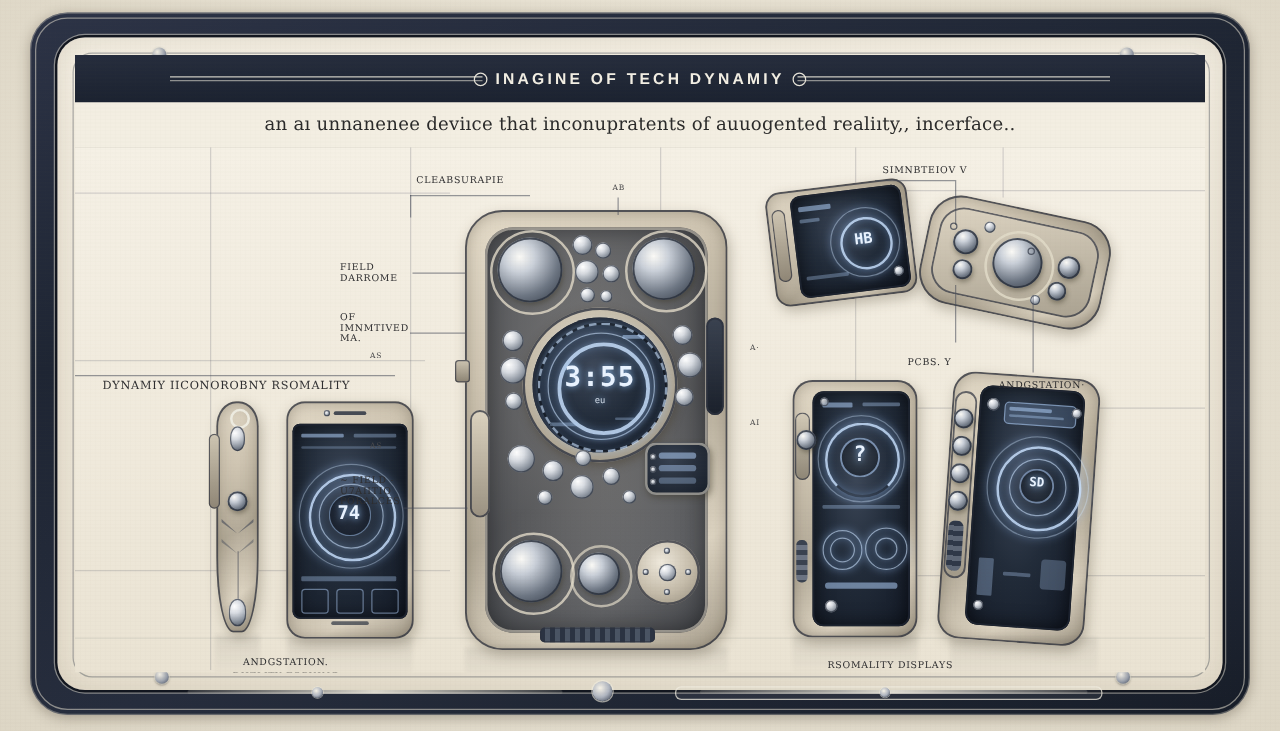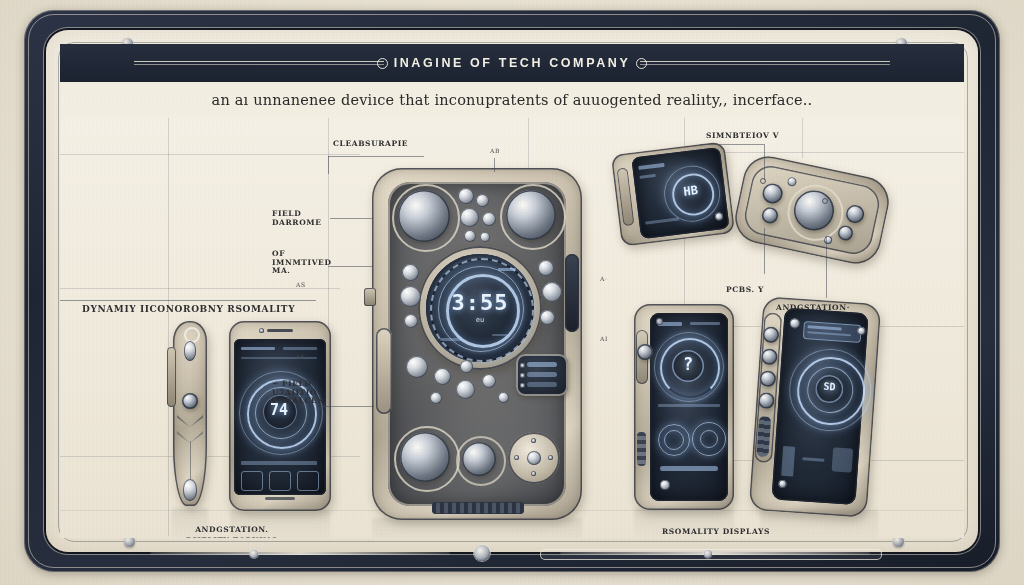--- a/index.html
+++ b/index.html
@@ -66,21 +66,21 @@
   
   .gline{position:absolute;background:rgba(90,95,110,.22);}
   .gline.h{height:1px;}
   .gline.v{width:1px;}
   
   .lbl{position:absolute;font-family:"DejaVu Serif", serif;color:#2e2e30;
     letter-spacing:.6px;line-height:1.15;white-space:pre-line;}
   .lbl.s{font-size:7.5px;}
   .lbl.xs{font-size:6px;color:#4a4a4c;}
   .lbl.m{font-size:9px;}
-  .lbl.cap{font-weight:700;}
+  .lbl.cap{font-weight:400;}
   .lead{position:absolute;background:rgba(70,75,88,.55);}
   .lead.h{height:1px;}
   .lead.v{width:1px;}
   .dot{position:absolute;width:4px;height:4px;border-radius:50%;border:1px solid rgba(60,66,80,.8);}
   
   .dev{position:absolute;}
   .shell{position:absolute;inset:0;
     background:linear-gradient(145deg,#e6ddcb 0%,#cfc5b2 30%,#b4ab99 55%,#ded5c3 80%,#a69d8c 100%);
     box-shadow:inset 0 0 0 1.5px rgba(45,50,62,.75), inset 0 0 14px rgba(80,72,55,.45),
                2px 4px 10px rgba(90,80,60,.35);}
@@ -129,21 +129,21 @@
   <div class="rail-node" style="left:246px;top:546px;transform:scale(.55);"></div>
   <div class="rail-node" style="left:700px;top:546px;transform:scale(.5);"></div>
   <div class="rail-node" style="left:63px;top:492px;transform:scale(.55);opacity:.8"></div>
 
   <div class="paper">
 
     <div class="title-bar">
       <div class="title-rule">
         <div class="rule-cap" style="right:-4px;"></div>
       </div>
-      <div class="title-text">INAGINE OF TECH COMPANY</div>
+      <div class="title-text">INAGINE OF TECH DYNAMIY</div>
       <div class="title-rule">
         <div class="rule-cap" style="left:-4px;"></div>
       </div>
     </div>
 
     <div class="subtitle-wrap">
       <div class="subtitle">an aı unnanenee deviıce that inconupratents of auuogented  realiıty,, incerface..</div>
     </div>
 
     <div class="sheet">
@@ -384,21 +384,21 @@
       <div class="lead v" style="left:434px;top:40px;height:14px;"></div>
 
       <div class="lead v" style="left:704px;top:26px;height:36px;"></div>
       <div class="lead h" style="left:640px;top:26px;width:64px;"></div>
       <div class="lbl s cap" style="left:646px;top:14px;">SIMNBTEIOV  V</div>
 
       <div class="lead v" style="left:704px;top:110px;height:46px;"></div>
       <div class="lbl s cap" style="left:666px;top:168px;">PCBS.  Y</div>
 
       <div class="lead v" style="left:766px;top:118px;height:62px;"></div>
-      <div class="lbl s cap" style="left:716px;top:186px;">ANDGSTATION·</div>
+      <div class="lbl s cap" style="left:739px;top:186px;">ANDGSTATION·</div>
 
       <div class="dot" style="left:700px;top:60px;"></div>
       <div class="dot" style="left:762px;top:80px;"></div>
 
       <div class="lbl xs" style="left:540px;top:218px;">AI</div>
       <div class="lbl xs" style="left:540px;top:158px;">A·</div>
 
       <div class="lbl s cap" style="left:602px;top:410px;">RSOMALITY DISPLAYS</div>
 
     </div>

